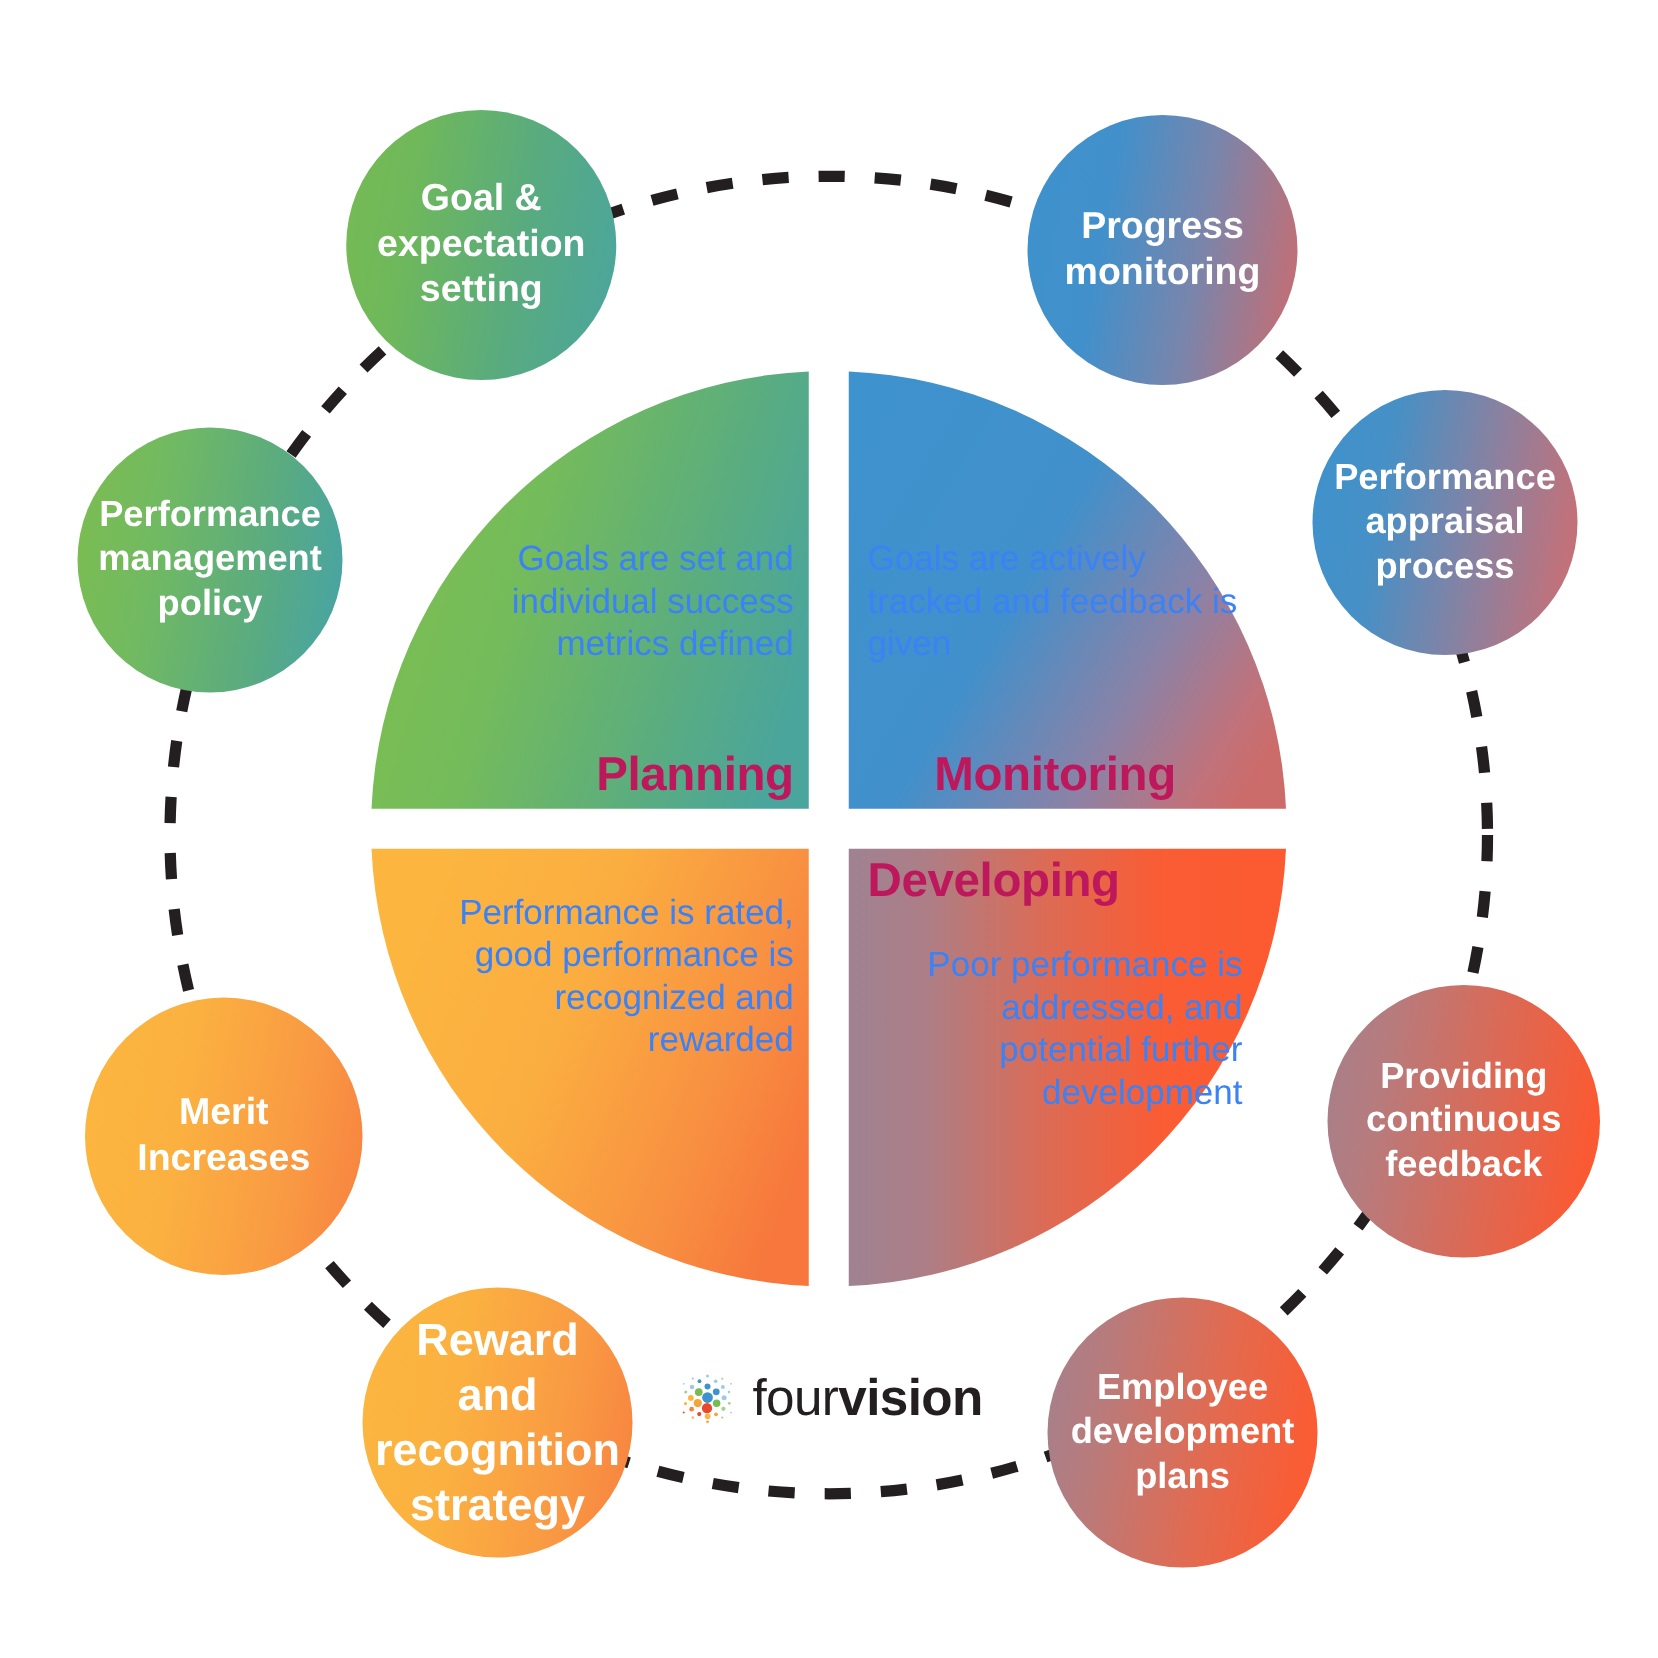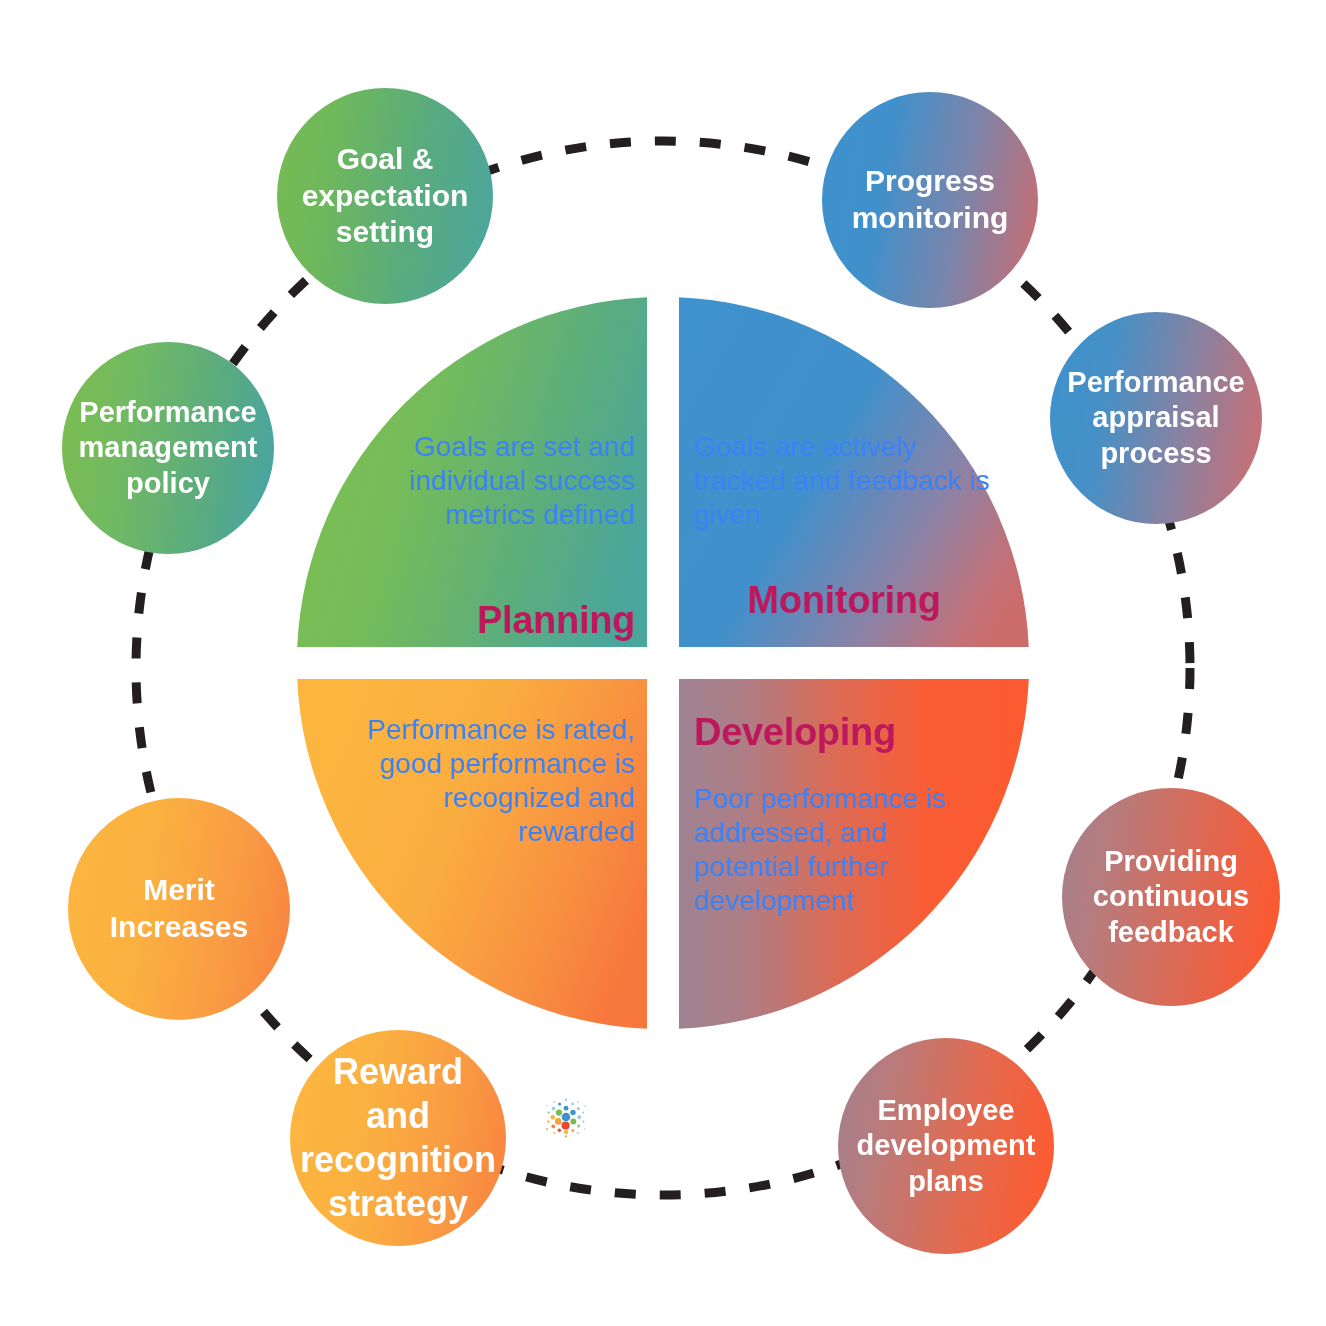--- a/index.html
+++ b/index.html
@@ -60,36 +60,36 @@
     text-align: right;
   }
   #quad-planning .quad-title { margin-top: 68px; }
   #quad-monitoring {
     left: 694px;
     top: 430px;
     width: 300px;
     align-items: center;
     text-align: left;
   }
-  #quad-monitoring .quad-title { margin-top: 48px; }
+  #quad-monitoring .quad-title { margin-top: 68px; }
   
   #quad-rate {
     left: 330px;
     top: 685px;
     width: 305px;
     align-items: flex-end;
     text-align: right;
   }
   #quad-rate .quad-desc { margin-top: 28px; }
   #quad-developing {
     left: 694px;
-    top: 712px;
+    top: 685px;
     width: 300px;
     align-items: flex-start;
-    text-align: left;
+    text-align: right;
   }
   #quad-developing .quad-desc { margin-top: 28px; }
 
   
   .bubble {
     position: absolute;
     border-radius: 50%;
     display: flex;
     align-items: center;
     justify-content: center;
@@ -260,15 +260,18 @@
         <circle cx="11.2" cy="38.0" r="1.0" fill="#fcb63f"></circle>
         <circle cx="34.8" cy="38.0" r="0.9" fill="#a8d08d"></circle>
         <circle cx="11.2" cy="6.8" r="0.9" fill="#9ec9e8"></circle>
         <circle cx="34.8" cy="6.9" r="0.8" fill="#a8d08d"></circle>
         <circle cx="4.0" cy="34.0" r="0.8" fill="#e8482c"></circle>
         <circle cx="41.8" cy="34.0" r="0.7" fill="#9ec9e8"></circle>
         <circle cx="4.0" cy="11.0" r="0.7" fill="#9ec9e8"></circle>
         <circle cx="41.8" cy="11.0" r="0.7" fill="#a8d08d"></circle>
       </g>
     </svg>
+    <div id="logo-text">
+      <span class="lt-light">four</span><span class="lt-bold">vision</span>
+    </div>
   </div>
 
 </div>
 
 </body></html>

